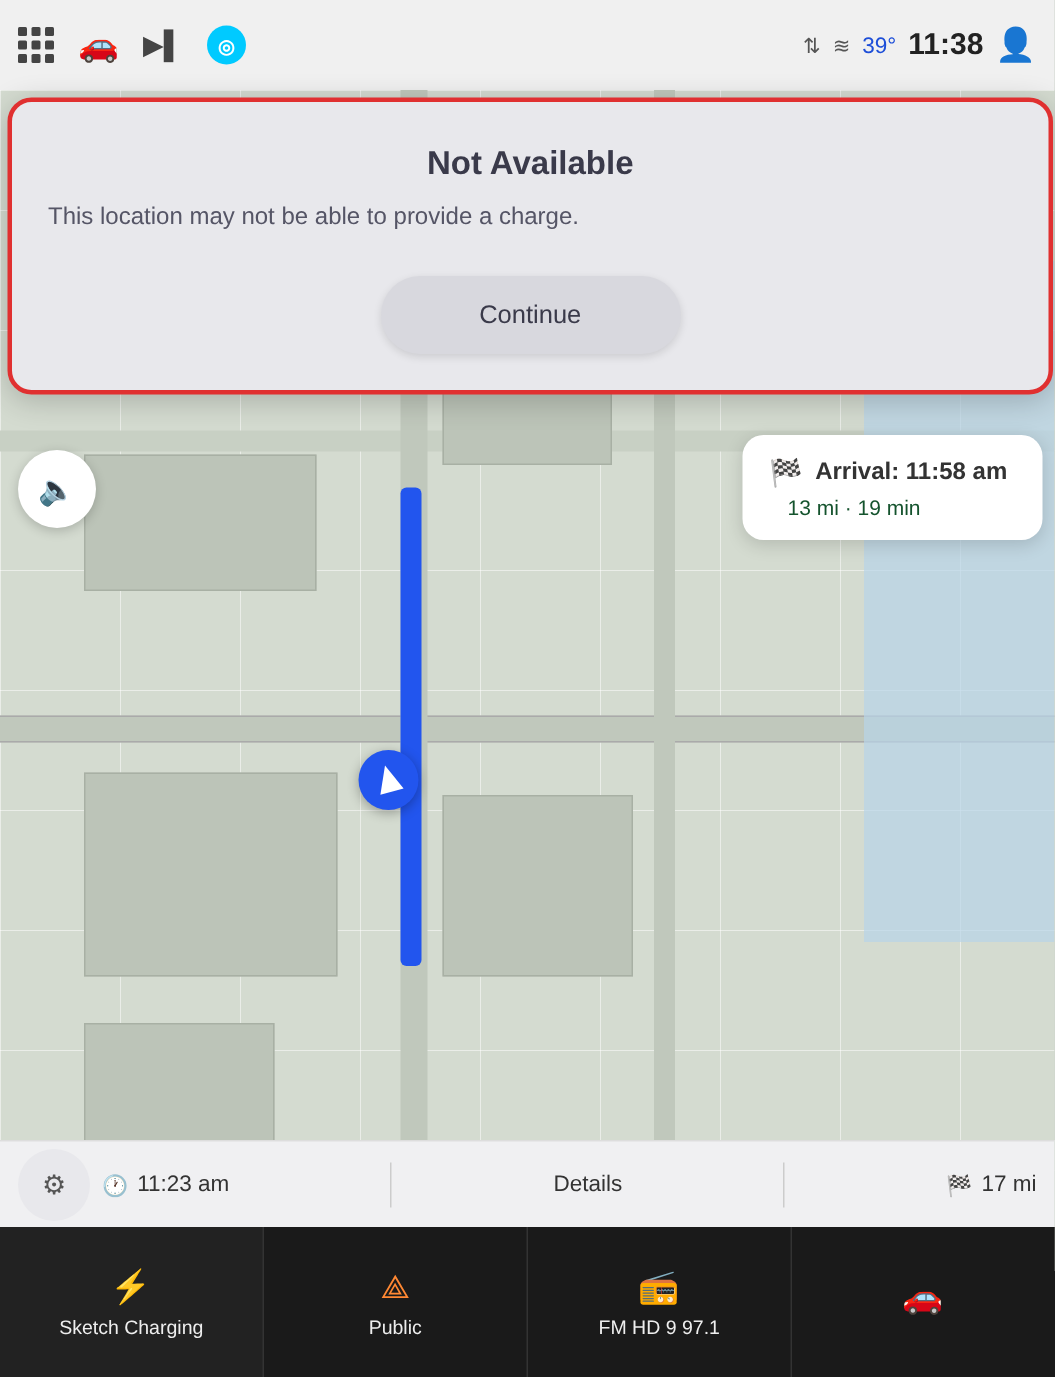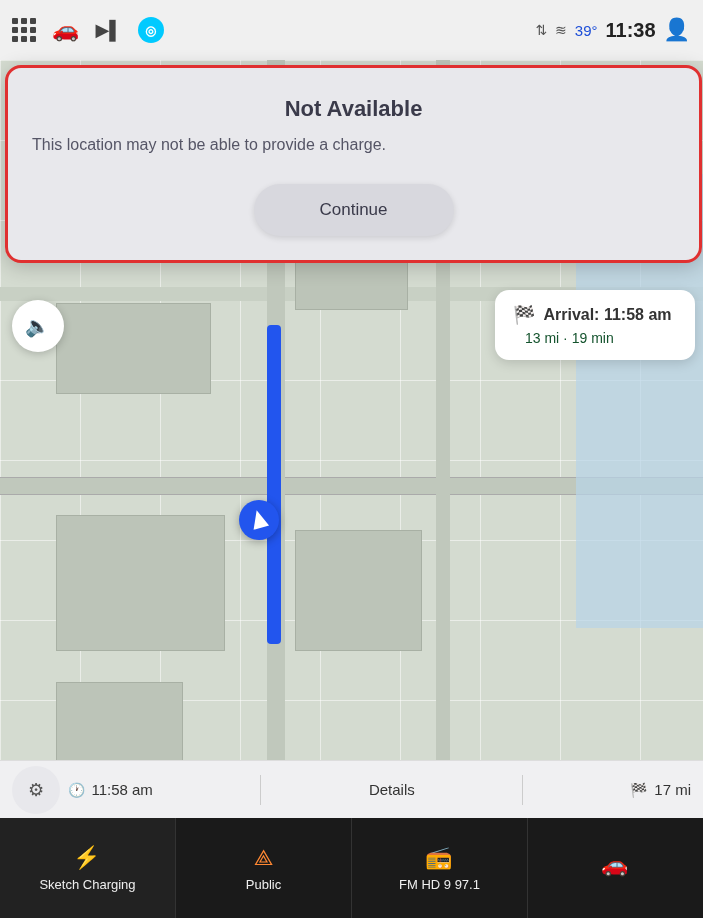--- a/index.html
+++ b/index.html
@@ -415,21 +415,21 @@
     <span style="font-size:13px;color:#555;">🔍</span>
     <span style="font-size:13px;color:#555;">🚙</span>
   </div>
 </div>
 
 <div class="bottom-bar">
   <div class="bottom-settings-btn">⚙</div>
   <div class="bottom-bar-content">
     <div class="bottom-item">
       <span class="bottom-icon">🕐</span>
-      <span>11:58 am</span>
+      <span>11:23 am</span>
     </div>
     <div class="bottom-divider"></div>
     <div class="bottom-item">
       <span>Details</span>
     </div>
     <div class="bottom-divider"></div>
     <div class="bottom-item">
       <span class="bottom-icon">🏁</span>
       <span>17 mi</span>
     </div>

